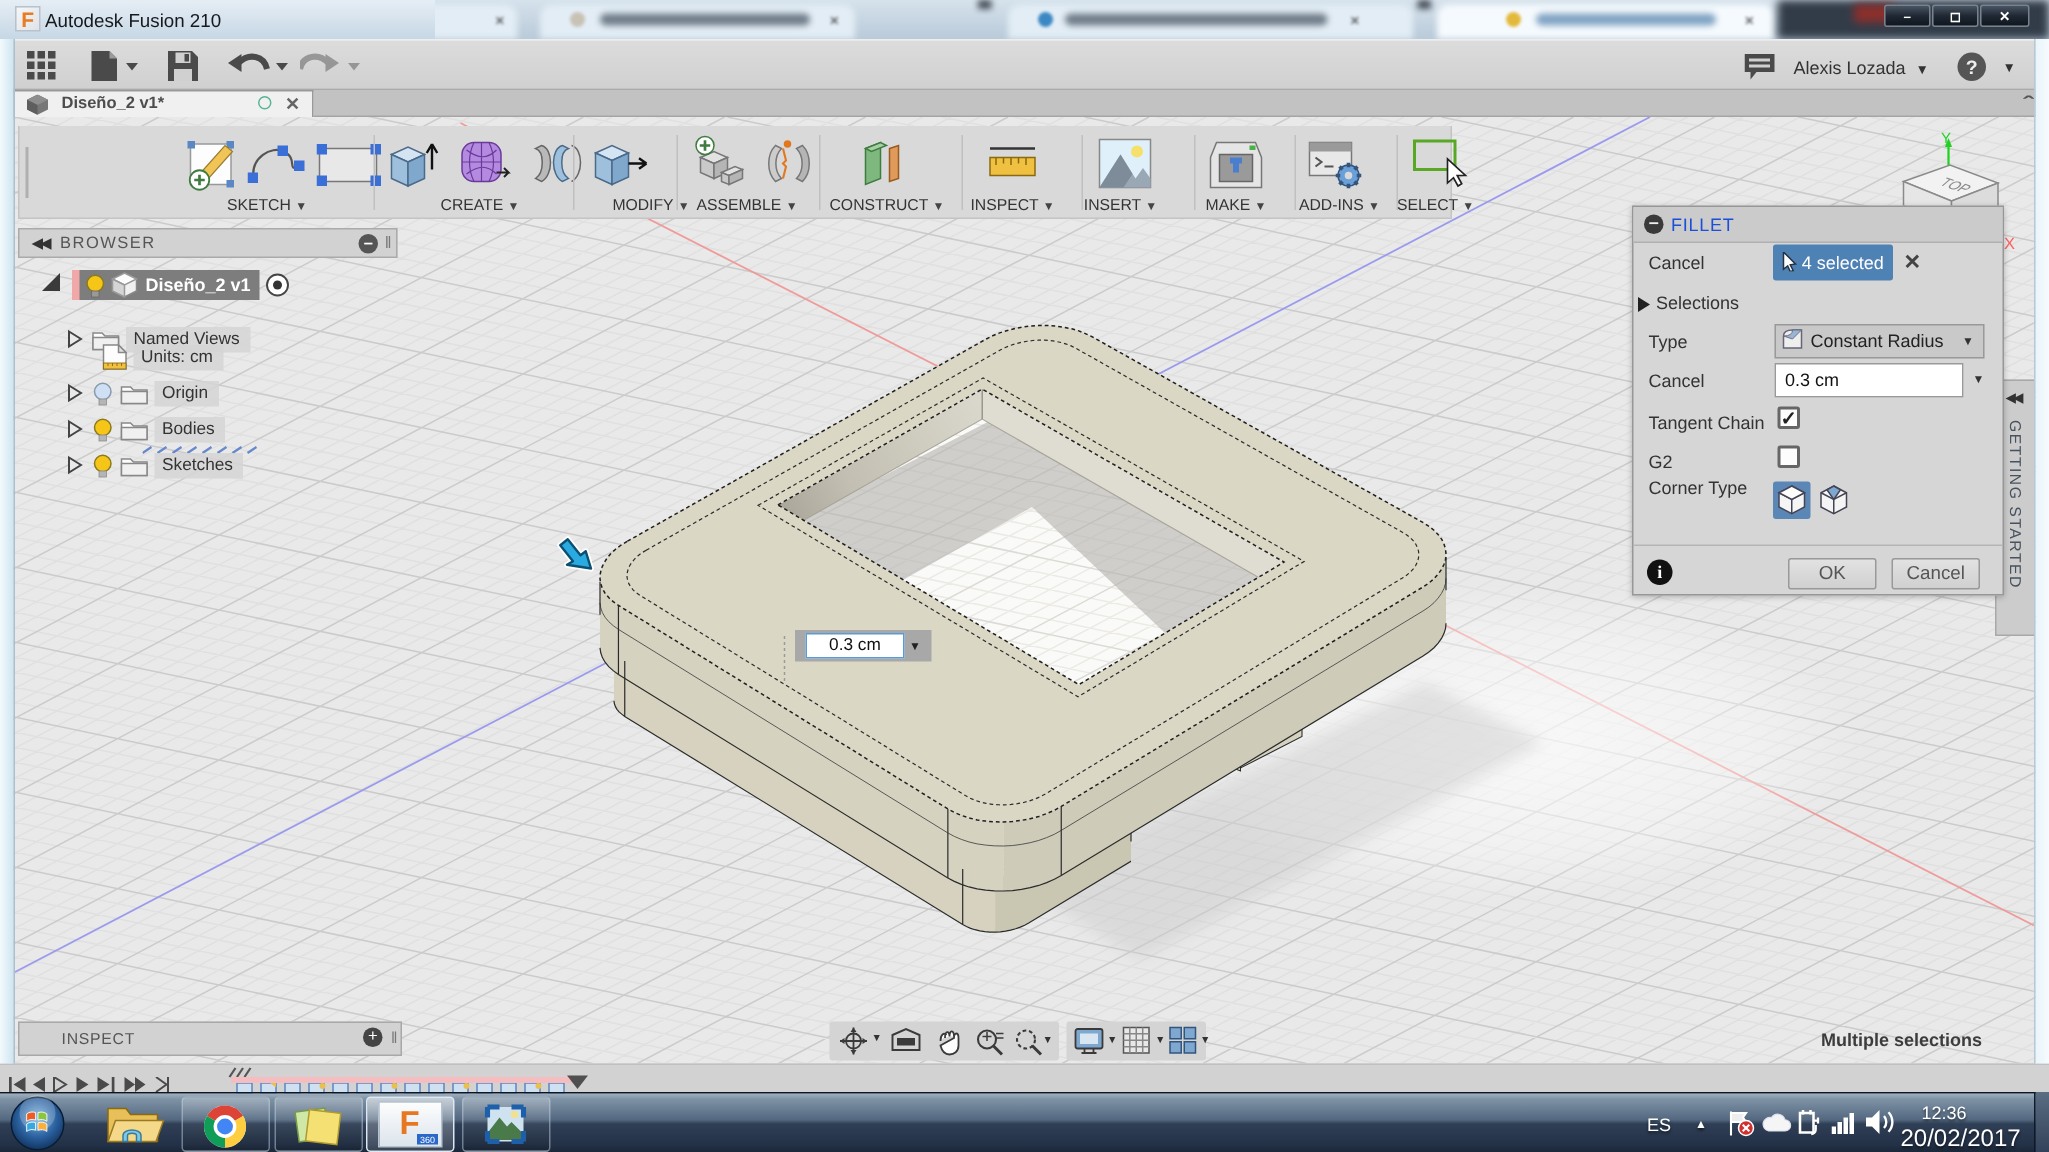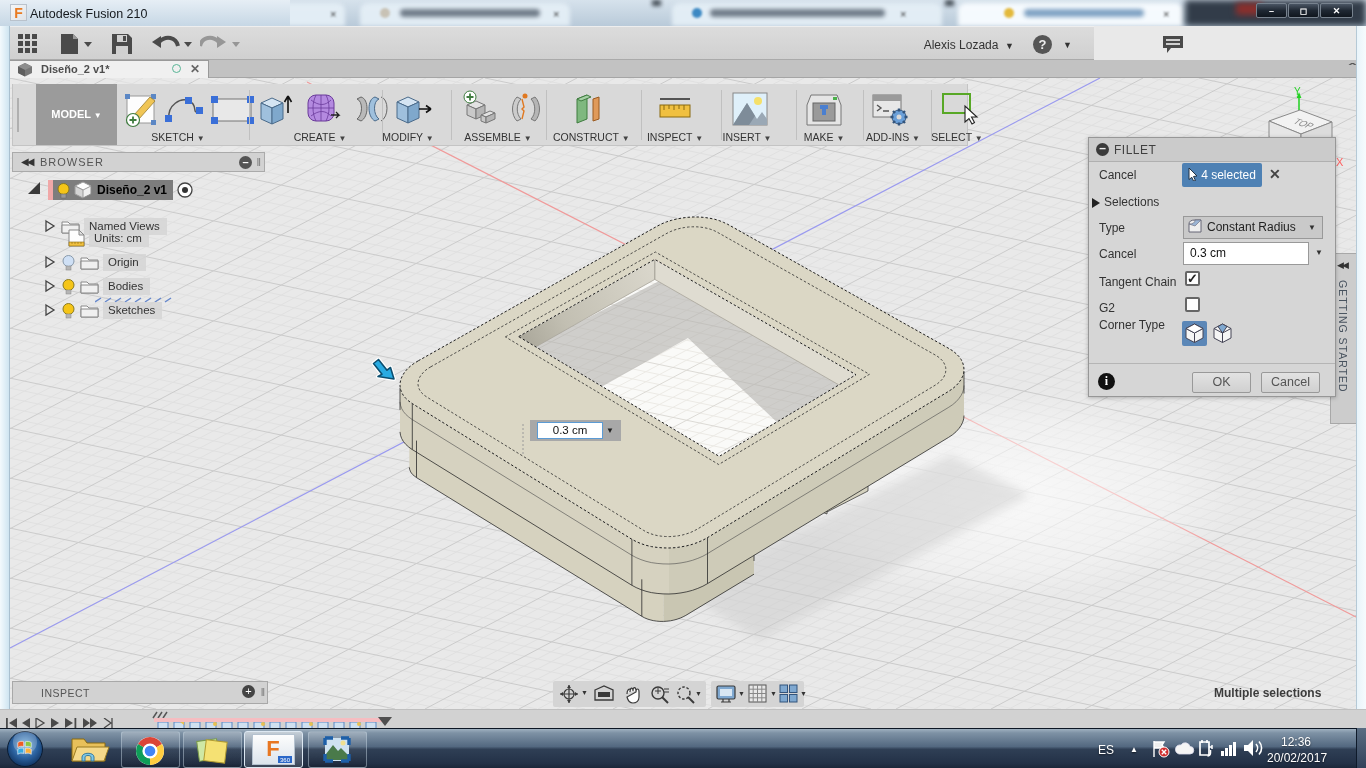--- a/index.html
+++ b/index.html
@@ -5,42 +5,42 @@
 #titlebar{position:absolute;left:0;top:0;width:1366px;height:26px;background:linear-gradient(#cdd9e4,#a9bccc);overflow:hidden}
 #titlebar .dark{position:absolute;top:0;height:26px;background:#323c49;filter:blur(3px)}
 .tbtab{position:absolute;top:3px;height:23px;background:rgba(228,238,245,.95);border-radius:8px 8px 0 0;filter:blur(2px)}
 .tbtxt{position:absolute;top:9px;height:8px;border-radius:4px;background:#4b5866;filter:blur(2px);opacity:.75}
 .tbx{position:absolute;top:8px;font-size:11px;color:#333;filter:blur(1px)}
 .tbdot{position:absolute;top:8px;width:10px;height:10px;border-radius:50%;filter:blur(1px)}
 .tbnotch{position:absolute;top:0;width:9px;height:6px;background:#222a33;filter:blur(2px);opacity:.8}
 #fztitle{position:absolute;left:30px;top:7px;font-size:12.5px;color:#15191d}
 #flogo{position:absolute;left:10px;top:4px;width:17px;height:17px;background:linear-gradient(135deg,#f5f6f7,#dfe3e8);border:1px solid #b9c2cc;text-align:center;font-weight:bold;color:#e97b22;font-size:14px;line-height:16px}
 .winbtn{position:absolute;top:3px;height:15px;background:linear-gradient(#4a5563,#1f2833 50%,#10161e);border:1px solid #77828e;border-radius:2px;color:#fff;text-align:center;font-size:9px;line-height:14px;font-weight:bold}
-#qat{position:absolute;left:0;top:26px;width:1094px;height:34px;background:linear-gradient(#dcdcdc,#d0d0d0);border-top:1px solid #eee;border-bottom:1px solid #aaa}
+#qat{position:absolute;left:0;top:26px;width:1366px;height:34px;background:linear-gradient(#dcdcdc,#d0d0d0);border-top:1px solid #eee;border-bottom:1px solid #aaa}
 .qicon{position:absolute;top:7px}
 #alexis{position:absolute;right:80px;top:11px;font-size:12px;color:#333}
 #tabrow{position:absolute;left:0;top:60px;width:1366px;height:18px;background:#c2c2c2;border-bottom:1px solid #a5a5a5}
 #doctab{position:absolute;left:9px;top:0;width:200px;height:18px;background:#f0f0f0;border:1px solid #999;border-bottom:none}
 #doctab span.t{position:absolute;left:31px;top:2px;font-size:11px;font-weight:bold;color:#4d4d4d}
 #chev{position:absolute;right:12px;top:1px;color:#555;font-size:13px;font-weight:bold;transform:scaleX(1.6)}
 #canvas{position:absolute;left:0;top:78px;width:1366px;height:631px}
 #ledge{position:absolute;left:0;top:26px;width:10px;height:683px;background:linear-gradient(to right,#f3fafd,#cfe5f1);border-right:1px solid #a9c0cf}
 #redge{position:absolute;left:1356px;top:26px;width:10px;height:683px;background:linear-gradient(to right,#e9f4fa,#f6fbfd);border-left:1px solid #b5c9d6}
 #ribbon{position:absolute;left:12px;top:84px;width:956px;height:62px;background:#d9d9d9;border:1px solid #c4c4c4;border-top:none}
 #modelblk{position:absolute;left:23px;top:0;width:81px;height:61px;background:#9b9b9b;color:#fff;font-size:11px;font-weight:bold;text-align:center;line-height:61px}
 .rlabel{position:absolute;top:47px;font-size:10.5px;color:#333;white-space:nowrap;text-align:center}
 .rsep{position:absolute;top:6px;height:50px;width:1px;background:#c0c0c0}
 .ricon{position:absolute;top:5px}
 .caret{font-size:8px;color:#444}
 #browserhdr{position:absolute;left:12px;top:152px;width:253px;height:20px;background:#d2d2d2;border:1px solid #aaa;font-size:11px;color:#555}
 .trow{position:absolute;display:flex;align-items:center;height:20px}
 .tlabel{font-size:11.5px;color:#333;background:rgba(213,213,213,.85);padding:2px 7px 3px 5px;white-space:nowrap}
 #fillet{position:absolute;left:1088px;top:137px;width:248px;height:260px;background:#d6d6d6;border:1px solid #979797;box-shadow:0 1px 4px rgba(0,0,0,.25);font-size:12px;color:#333;z-index:30}
 #fillet .hdr{position:absolute;left:0;top:0;width:100%;height:24px;background:#cbcbcb;border-bottom:1px solid #b0b0b0}
-#fillet .hdr .tt{position:absolute;left:25px;top:5px;font-size:12px;letter-spacing:.5px;color:#404040}
+#fillet .hdr .tt{position:absolute;left:25px;top:5px;font-size:12px;letter-spacing:.5px;color:#1d4ed8}
 .frow{position:absolute;left:10px;font-size:12px;color:#333}
 #selbtn{position:absolute;left:93px;top:25px;width:80px;height:24px;background:#4e81b4;border-radius:2px;color:#fff;font-size:12px;line-height:24px;text-align:center}
 #ftype{position:absolute;left:94px;top:78px;width:140px;height:23px;background:#c9c9c9;border:1px solid #999;font-size:12px;color:#222;line-height:21px}
 #fradius{position:absolute;left:94px;top:104px;width:126px;height:23px;background:#fff;border:1px solid #999;font-size:12px;color:#111;line-height:21px;padding-left:6px}
 .chk{position:absolute;left:96px;width:15px;height:15px;background:#fdfdfd;border:2px solid #666;border-radius:2px;font-size:13px;font-weight:bold;color:#222;line-height:12px;text-align:center}
 .ctbtn{position:absolute;top:183px;width:25px;height:25px;border-radius:2px}
 #fsep{position:absolute;left:0;top:225px;width:100%;height:1px;background:#b5b5b5}
 .fbtn{position:absolute;top:234px;width:59px;height:21px;background:linear-gradient(#e2e2e2,#d0d0d0);border:1px solid #999;border-radius:2px;font-size:12.5px;color:#555;text-align:center;line-height:19px}
 #gstab{position:absolute;left:1330px;top:253px;width:26px;height:171px;background:#cccccc;border:1px solid #a8a8a8;border-right:none;z-index:5}
 #gstab .vt{position:absolute;left:6px;top:26px;writing-mode:vertical-lr;font-size:10.5px;letter-spacing:1px;color:#47525e}
@@ -219,21 +219,20 @@
  <text x="1336" y="166" font-size="11" fill="#ff6060" font-family="Liberation Sans">X</text>
 </g>
 <g id="cursor" transform="translate(370,355)">
  <path id="curs" d="M24,24 L20.5,12.5 L17,15.2 L8.5,4.5 L3.5,8.5 L12,19.2 L8,21.5 Z" fill="#29abe2" stroke="#ffffff" stroke-width="4" stroke-linejoin="round"></path>
  <path d="M24,24 L20.5,12.5 L17,15.2 L8.5,4.5 L3.5,8.5 L12,19.2 L8,21.5 Z" fill="#29abe2" stroke="#0d4f70" stroke-width="1.6" stroke-linejoin="round"></path>
 </g>
 </g>
 </svg></div>
 <div id="ribbon">
  <div style="position:absolute;left:4px;top:14px;width:2px;height:34px;border-left:1px solid #b0b0b0;border-right:1px solid #b0b0b0"></div>
- <div id="modelblk">MODEL <span style="font-size:8px">▼</span></div>
  <svg class="ricon" style="left:111px" width="38" height="40">
       <rect x="3" y="7" width="27" height="27" fill="#fdfdfd" stroke="#999"></rect>
       <rect x="1" y="5" width="5" height="5" fill="#5b87c5"></rect>
       <rect x="27" y="5" width="5" height="5" fill="#5b87c5"></rect>
       <rect x="27" y="31" width="5" height="5" fill="#5b87c5"></rect>
       <path d="M10,26 L26,8 l5,4 L15,30 Z" fill="#f0c555" stroke="#9a7d30" stroke-width=".8"></path>
       <path d="M10,26 l5,4 -6,2 Z" fill="#e8dac0" stroke="#9a7d30" stroke-width=".7"></path>
       <circle cx="9" cy="31" r="6.5" fill="#fff" stroke="#3f7c3f" stroke-width="1.2"></circle>
       <path d="M9,27.5 v7 M5.5,31 h7" stroke="#3f7c3f" stroke-width="1.8"></path>
     </svg>
@@ -270,21 +269,21 @@
       <path d="M28,8 C36,10 36,28 28,32" fill="none" stroke="#666"></path>
     </svg>
  <div class="rlabel" style="left:262px;width:90px">CREATE <span class="caret">▼</span></div>
  <div class="rsep" style="left:369px"></div>
  <svg class="ricon" style="left:380px" width="42" height="42">
       <path d="M4,13 L15,8 L26,13 L15,18 Z" fill="#d4e4f2" stroke="#4a6a8a"></path>
       <path d="M4,13 L4,29 L15,34 L15,18 Z" fill="#9fc0dd" stroke="#4a6a8a"></path>
       <path d="M15,18 L26,13 L26,29 L15,34 Z" fill="#7fa8cc" stroke="#4a6a8a"></path>
       <path d="M26,20 h12 m0,0 l-5,-3.5 m5,3.5 l-5,3.5" stroke="#111" stroke-width="1.6" fill="none"></path>
     </svg>
- <div class="rlabel" style="left:350px;width:90px">MODIFY <span class="caret">▼</span></div>
+ <div class="rlabel" style="left:376px;width:90px">MODIFY <span class="caret">▼</span></div>
  <div class="rsep" style="left:438px"></div>
  <svg class="ricon" style="left:448px" width="40" height="42">
       <path d="M6,16 L15,12 L24,16 L15,20 Z" fill="#e2e2e2" stroke="#777"></path>
       <path d="M6,16 L6,26 L15,30 L15,20 Z" fill="#c9c9c9" stroke="#777"></path>
       <path d="M15,20 L24,16 L24,26 L15,30 Z" fill="#b5b5b5" stroke="#777"></path>
       <path d="M20,26 L29,22 L34,24 L25,28 Z" fill="#e2e2e2" stroke="#777"></path>
       <path d="M20,26 L20,32 L25,34 L25,28 Z" fill="#c9c9c9" stroke="#777"></path>
       <path d="M25,28 L34,24 L34,30 L25,34 Z" fill="#b5b5b5" stroke="#777"></path>
       <circle cx="9" cy="8" r="6" fill="#fff" stroke="#3f7c3f"></circle>
       <path d="M9,4.5 v7 M5.5,8 h7" stroke="#3f7c3f" stroke-width="1.8"></path>
@@ -360,21 +359,21 @@
  <div style="display:flex;align-items:center;height:20px;background:#7d7d7d;border-left:5px solid #f0a8a8;padding-right:6px">
  <svg width="15" height="17" style="margin:0 2px 0 3px">
         <circle cx="7.5" cy="7" r="5.5" fill="#f5c518" stroke="#8a7a20"></circle>
         <rect x="5" y="12" width="5" height="4" fill="#999" stroke="#666" stroke-width=".5"></rect>
       </svg>
  <svg width="20" height="18">
         <path d="M10,1 L18,5 L18,13 L10,17 L2,13 L2,5 Z" fill="#f0f0f0" stroke="#888"></path>
         <path d="M10,1 L18,5 L10,9 L2,5 Z" fill="#fdfdfd" stroke="#999"></path>
         <path d="M2,5 L10,9 L10,17 L2,13 Z" fill="#d5d5d5" stroke="#999"></path>
       </svg>
- <span style="font-size:12px;font-weight:bold;color:#000000;margin-left:4px">Diseño_2 v1</span>
+ <span style="font-size:12px;font-weight:bold;color:#ffffff;margin-left:4px">Diseño_2 v1</span>
  </div>
  <svg width="20" height="20" style="margin-left:3px">
       <circle cx="9" cy="10" r="7" fill="#fff" stroke="#444" stroke-width="1.3"></circle>
       <circle cx="9" cy="10" r="3" fill="#333"></circle>
     </svg>
 </div>
 <div class="trow" style="left:44px;top:216px">
  <svg width="12" height="14" style="margin-right:5px">
       <path d="M2,2 L10,7 L2,12 Z" fill="#e9e9e9" stroke="#444" stroke-width="1.3"></path>
     </svg>
@@ -651,17 +650,17 @@
         <rect x="4" y="7" width="3" height="8"></rect>
         <rect x="8" y="4" width="3" height="11"></rect>
         <rect x="12" y="1" width="3" height="14"></rect>
       </g>
     </svg>
  <svg class="tray" style="left:1243px;top:10px" width="22" height="18">
       <path d="M1,6 h4 l5,-5 v16 l-5,-5 h-4 Z" fill="#fff"></path>
       <path d="M13,5 a6,6 0 0,1 0,8 M16,2.5 a9.5,9.5 0 0,1 0,13" fill="none" stroke="#fff" stroke-width="1.6"></path>
     </svg>
  <div class="tray" style="left:1281px;top:6px;font-size:12px">12:36</div>
- <div class="tray" style="left:1267px;top:22px;font-size:12px">20/02/2017</div>
+ <div class="tray" style="left:1267px;top:22px;font-size:16px">20/02/2017</div>
 </div>
 <div id="showdesk"></div>
 <div id="ledge"></div>
 <div id="redge"></div>
 
 </body></html>

